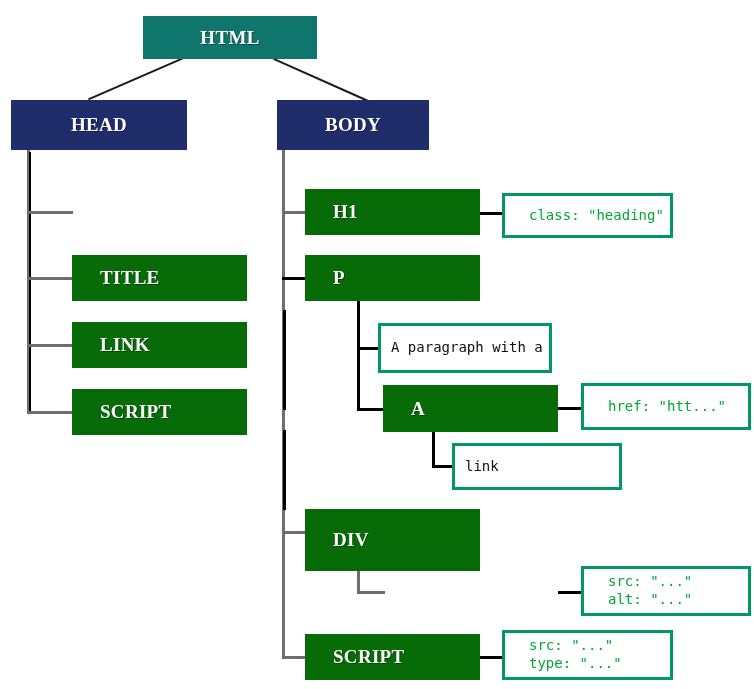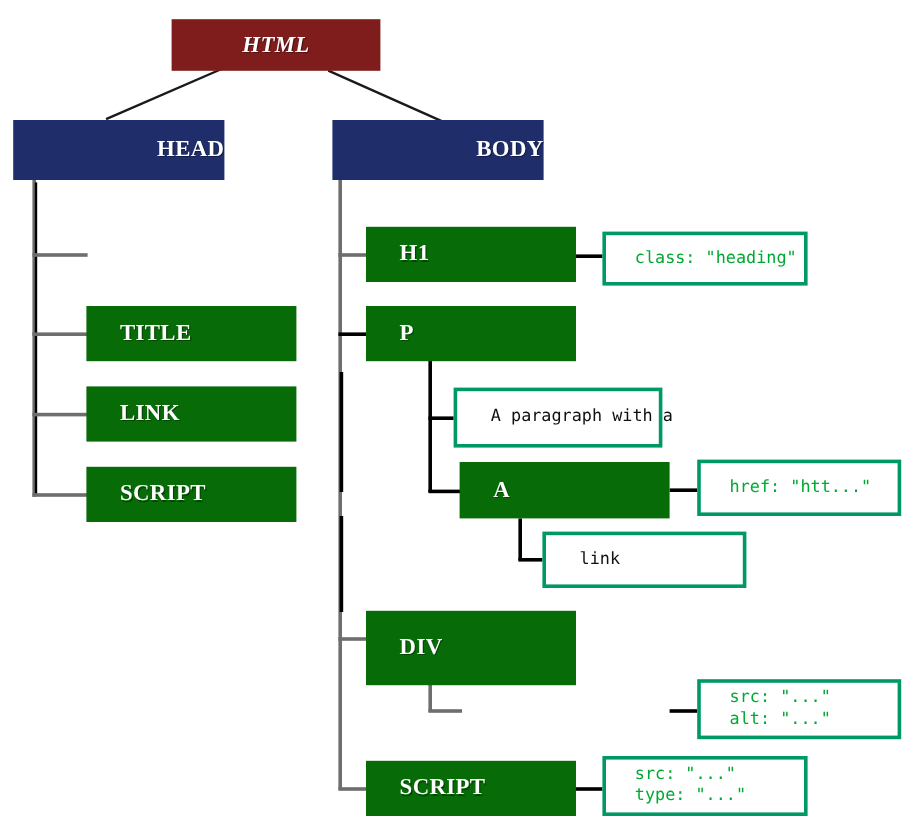--- a/index.html
+++ b/index.html
@@ -25,28 +25,27 @@
     align-items: center;
     color: #ffffff;
     font-family: "Liberation Serif", serif;
     font-weight: bold;
     font-size: 19px;
     letter-spacing: 0.3px;
     text-shadow: 1px 1px 0 rgba(0,0,0,0.35);
     white-space: nowrap;
   }
   .node.root {
-    background: #7f1d1d;
+    background: #0f766e;
     justify-content: center;
     text-align: center;
-    font-style: italic;
   }
   .node.section {
     background: #1f2d6b;
-    justify-content: flex-end;
+    justify-content: center;
     text-align: center;
   }
   .node.element {
     background: #076b07;
     justify-content: flex-start;
     padding-left: 28px;
   }
   
   .databox {
     position: absolute;
@@ -60,21 +59,21 @@
     font-size: 14px;
     line-height: 1.28;
     white-space: pre;
   }
   .databox.attr {
     color: #00a933;
     padding-left: 24px;
   }
   .databox.textnode {
     color: #101010;
-    padding-left: 28px;
+    padding-left: 10px;
   }
   .databox .line {
     display: block;
   }
   
   .edge {
     position: absolute;
   }
   .edge.v {
     width: 3px;
@@ -133,21 +132,21 @@
   <div class="edge h black" style="left:480px; top:656px; width:24px;"></div>
 
   <div class="node root" style="left:143px; top:16px; width:174px; height:43px;">
     <span>HTML</span>
   </div>
 
   <div class="node section" style="left:11px; top:100px; width:176px; height:50px;">
     <span>HEAD</span>
   </div>
 
-  <div class="node section" style="left:277px; top:100px; width:176px; height:50px;">
+  <div class="node section" style="left:277px; top:100px; width:152px; height:50px;">
     <span>BODY</span>
   </div>
 
 
   <div class="node element" style="left:72px; top:255px; width:175px; height:46px;">
     <span>TITLE</span>
   </div>
 
   <div class="node element" style="left:72px; top:322px; width:175px; height:46px;">
     <span>LINK</span>

